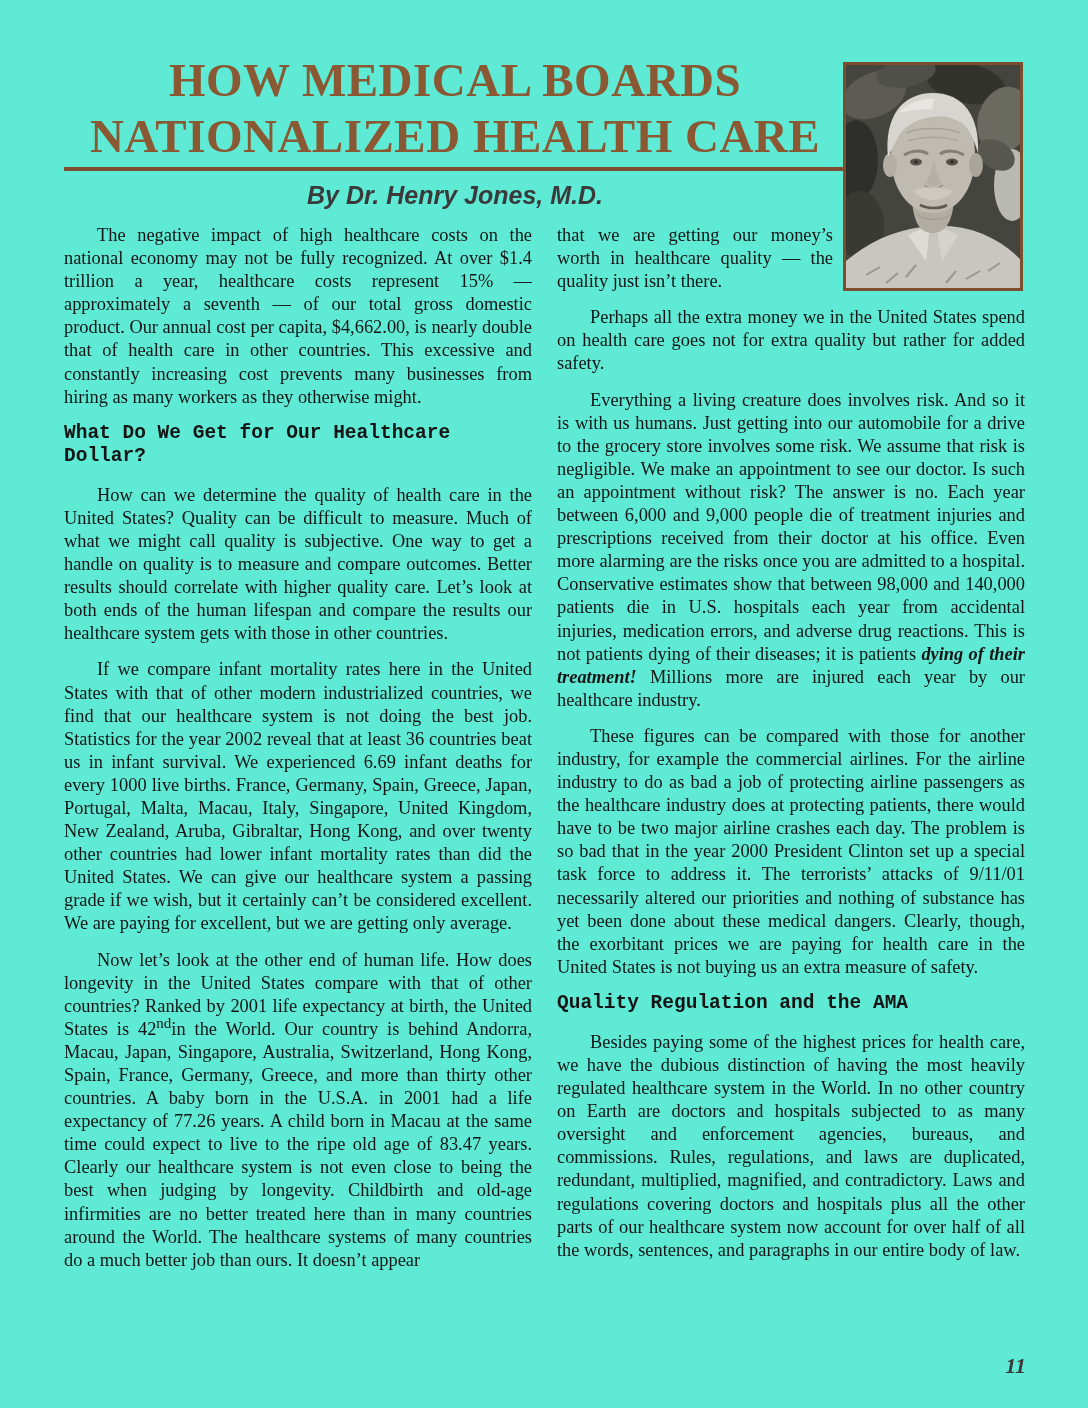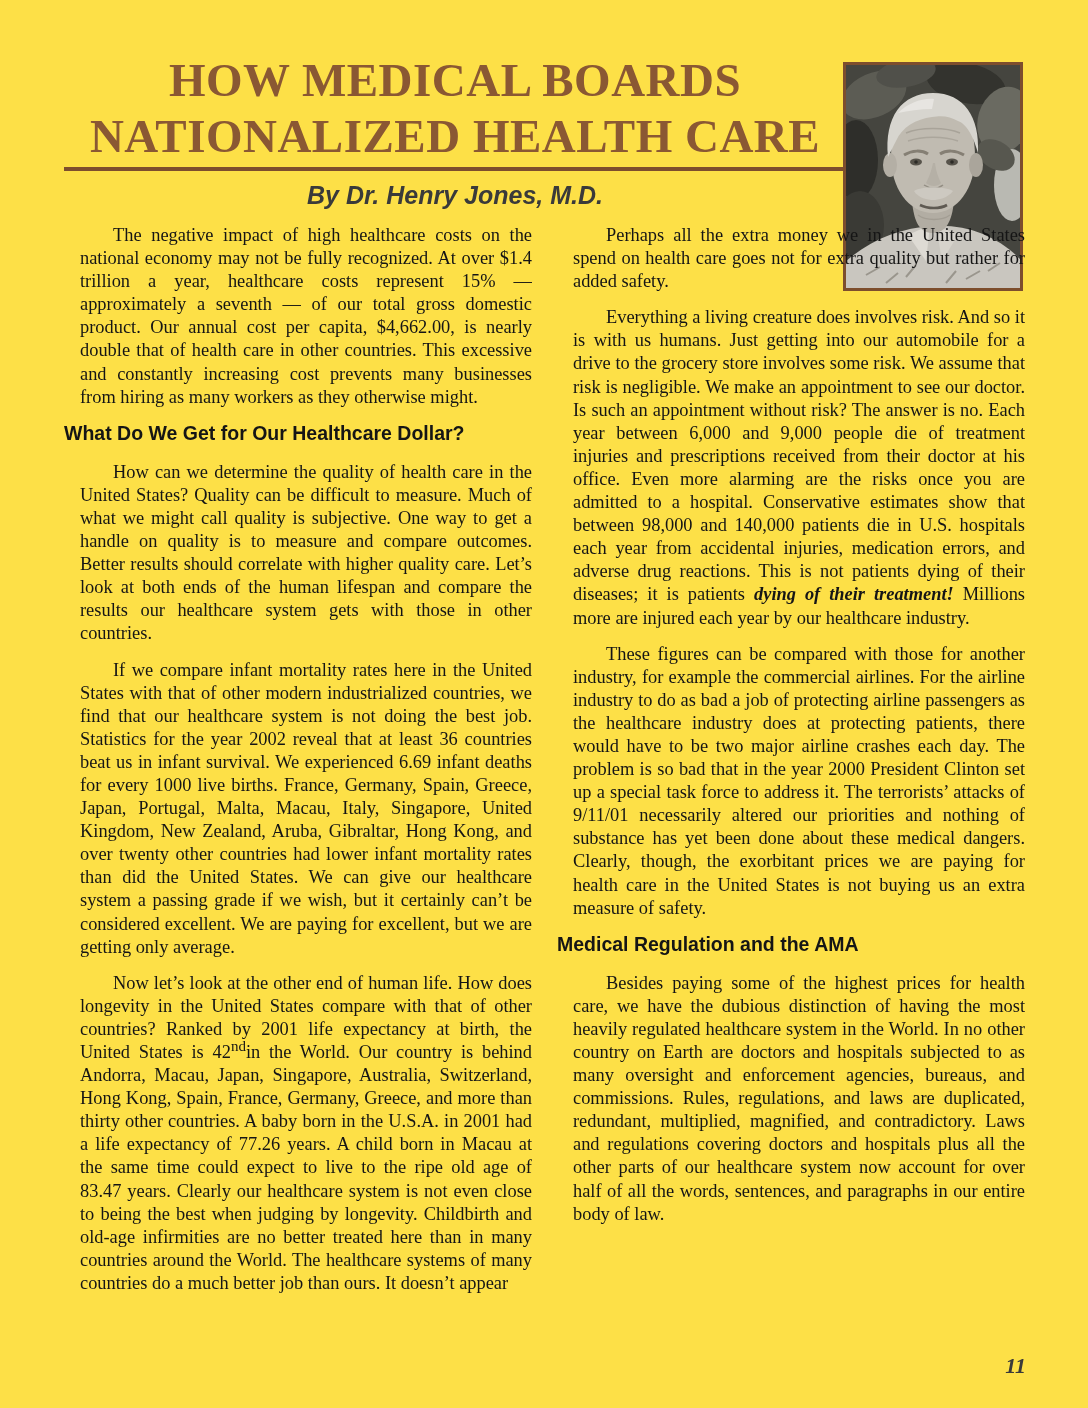--- a/index.html
+++ b/index.html
@@ -1,17 +1,17 @@
 <!DOCTYPE html>
 <html><head>
 <meta charset="utf-8">
 <style>
   html,body{margin:0;padding:0;background:#ffffff;}
   .page{
-    position:relative;width:1088px;height:1408px;background:#fde047;
+    position:relative;width:1088px;height:1408px;background:#5eead4;
     overflow:hidden;font-family:"Liberation Serif",serif;color:#151515;
   }
   
   .title-block{
     position:absolute;left:64px;top:52px;width:782px;text-align:center;
     font-family:"Liberation Serif",serif;font-weight:bold;
     font-size:47px;line-height:56px;color:#8a5833;letter-spacing:.5px;
   }
   .title-rule{
     position:absolute;left:64px;top:167px;width:781px;height:4px;
@@ -26,26 +26,26 @@
   .photo-frame{
     position:absolute;left:843px;top:62px;width:180px;height:229px;
     border:3px solid #7d4e2d;box-sizing:border-box;background:#4a4a48;
   }
   .photo-frame svg{display:block;width:100%;height:100%;}
   
   .col{position:absolute;top:224px;width:468px;}
   .col-left{left:64px;}
   .col-right{left:557px;}
   .col p{
-    margin:0 0 13px 16px;text-align:justify;text-indent:33px;
+    margin:0 0 13px 0;text-align:justify;text-indent:33px;
     font-size:18.4px;line-height:23.1px;
   }
   .col p.continuation{text-indent:0;margin-right:192px;margin-bottom:13px;}
   .col h2{
-    font-family:Liberation Sans, sans-serif;font-weight:bold;
+    font-family:Liberation Mono, monospace;font-weight:bold;
     font-size:19.5px;line-height:23px;margin:11px 0 16px 0;text-indent:0;
   }
   .emph{font-style:italic;font-weight:bold;}
   sup{font-size:15px;line-height:0;}
   
   .footer-center{
     position:absolute;left:0;top:1355px;width:1088px;text-align:center;
     font-family:"Liberation Sans",sans-serif;font-style:italic;font-weight:bold;
     font-size:20px;color:#9a6援538;color:#9a6538;
   }
@@ -123,22 +123,23 @@
 
   <div class="col col-left">
     <p>The negative impact of high healthcare costs on the national economy may not be fully recognized.  At over $1.4 trillion a year, healthcare costs represent 15% — approximately a seventh — of our total gross domestic product.  Our annual cost per capita, $4,662.00, is nearly double that of health care in other countries.  This excessive and constantly increasing cost prevents many businesses from hiring as many workers as they otherwise might.</p>
     <h2>What Do We Get for Our Healthcare Dollar?</h2>
     <p>How can we determine the quality of health care in the United States?  Quality can be difficult to measure.  Much of what we might call quality is subjective.  One way to get a handle on quality is to measure and compare outcomes.  Better results should correlate with higher quality care.  Let’s look at both ends of the human lifespan and compare the results our healthcare system gets with those in other countries.</p>
     <p>If we compare infant mortality rates here in the United States with that of other modern industrialized countries, we find that our healthcare system is not doing the best job.  Statistics for the year 2002 reveal that at least 36 countries beat us in infant survival.  We experienced 6.69 infant deaths for every 1000 live births.  France, Germany, Spain, Greece, Japan, Portugal, Malta, Macau, Italy, Singapore, United Kingdom, New Zealand, Aruba, Gibraltar, Hong Kong, and over twenty other countries had lower infant mortality rates than did the United States.  We can give our healthcare system a passing grade if we wish, but it certainly can’t be considered excellent. We are paying for excellent, but we are getting only average.</p>
     <p><span>Now let’s look at the other end of human life. How does longevity in the United States compare with that of other countries?  Ranked by 2001 life expectancy at birth, the United States is 42</span><sup>nd</sup><span>in the World.  Our country is behind Andorra, Macau, Japan, Singapore, Australia, Switzerland, Hong Kong, Spain, France, Germany, Greece, and more than thirty other countries.  A baby born in the U.S.A. in 2001 had a life expectancy of 77.26 years.  A child born in Macau at the same time could expect to live to the ripe old age of 83.47 years.  Clearly our healthcare system is not even close to being the best when judging by longevity.  Childbirth and old-age infirmities are no better treated here than in many countries around the World.  The healthcare systems of many countries do a much better job than ours.  It doesn’t appear</span></p>
   </div>
 
   <div class="col col-right">
+    <p class="continuation">that we are getting our money’s worth in healthcare quality — the quality just isn’t there.</p>
     <p>Perhaps all the extra money we in the United States spend on health care goes not for extra quality but rather for added safety.</p>
     <p><span>Everything a living creature does involves risk.  And so it is with us humans.  Just getting into our automobile for a drive to the grocery store involves some risk.  We assume that risk is negligible.  We make an appointment to see our doctor.  Is such an appointment without risk?  The answer is no. Each year between 6,000 and 9,000 people die of treatment injuries and prescriptions received from their doctor at his office.  Even more alarming are the risks once you are admitted to a hospital.  Conservative estimates show that between 98,000 and 140,000 patients die in U.S. hospitals each year from accidental injuries, medication errors, and adverse drug reactions.  This is not patients dying of their diseases; it is patients </span><span class="emph">dying of their treatment!</span><span>  Millions more are injured each year by our healthcare industry.</span></p>
     <p>These figures can be compared with those for another industry, for example the commercial airlines.  For the airline industry to do as bad a job of protecting airline passengers as the healthcare industry does at protecting patients, there would have to be two major airline crashes each day.  The problem is so bad that in the year 2000 President Clinton set up a special task force to address it.  The terrorists’ attacks of 9/11/01 necessarily altered our priorities and nothing of substance has yet been done about these medical dangers.  Clearly, though, the exorbitant prices we are paying for health care in the United States is not buying us an extra measure of safety.</p>
-    <h2>Medical Regulation and the AMA</h2>
+    <h2>Quality Regulation and the AMA</h2>
     <p>Besides paying some of the highest prices for health care, we have the dubious distinction of having the most heavily regulated healthcare system in the World.  In no other country on Earth are doctors and hospitals subjected to as many oversight and enforcement agencies, bureaus, and commissions. Rules, regulations, and laws are duplicated, redundant, multiplied, magnified, and contradictory.  Laws and regulations covering doctors and hospitals plus all the other parts of our healthcare system now account for over half of all the words, sentences, and paragraphs in our entire body of law.</p>
   </div>
 
   <div class="footer-page">11</div>
 
 </div>
 
 </body></html>

